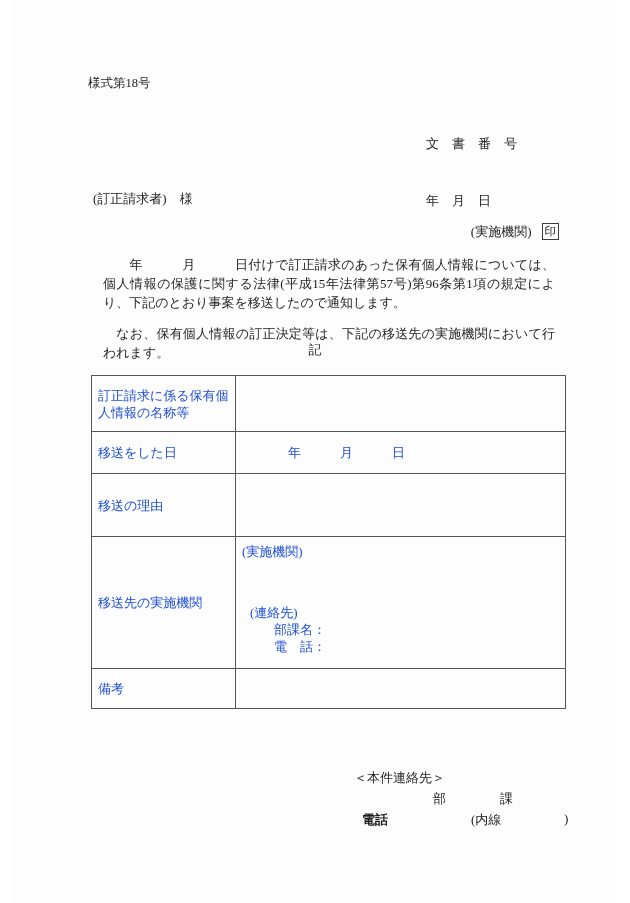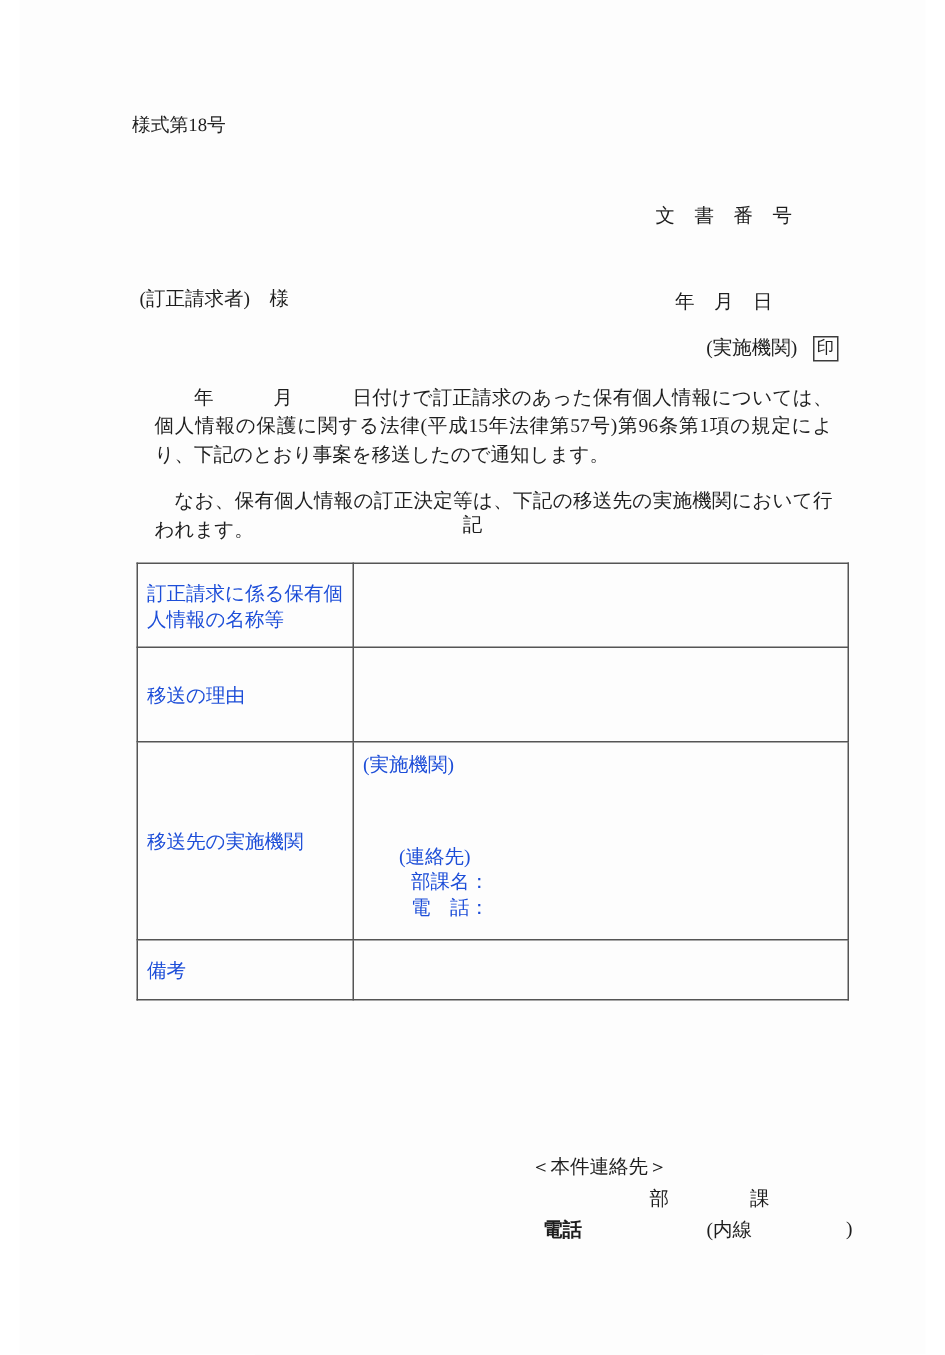--- a/index.html
+++ b/index.html
@@ -16,23 +16,23 @@
     overflow: hidden;
   }
   .form-no {
     position: absolute;
     left: 75px;
     top: 75px;
     font-size: 12.5px;
   }
   .doc-no-block {
     position: absolute;
-    right: 89px;
+    right: 100px;
     top: 96px;
-    text-align: center;
+    text-align: left;
     line-height: 19px;
     white-space: pre;
   }
   .doc-title {
     position: absolute;
     left: 0;
     top: 153px;
     width: 100%;
     text-align: center;
     font-size: 13px;
@@ -94,21 +94,21 @@
   td.c-label { width: 144px; }
   td.c-value { width: 330px; white-space: pre; }
   tr.r1 { height: 56px; }
   tr.r2 { height: 42px; }
   tr.r3 { height: 63px; }
   tr.r4 { height: 132px; }
   tr.r5 { height: 40px; }
   tr.r2 td.c-value { padding-left: 52px; }
   tr.r4 td.c-value { vertical-align: top; padding-top: 6px; white-space: normal; }
   .agency-line { margin-bottom: 44px; }
-  .contact-line { margin-left: 24px; }
+  .contact-line { margin-left: 8px; }
   .dept-line, .tel-line { margin-left: 32px; }
   .footer-contact {
     position: absolute;
     left: 0;
     top: 769px;
     width: 100%;
     height: 64px;
   }
   .footer-contact span { position: absolute; white-space: pre; }
   .fc-title { left: 341px; top: 0; }
@@ -143,20 +143,24 @@
   </div>
 
   <div class="record-marker">記</div>
 
   <table class="transfer-table">
     <tbody>
       <tr class="r1">
         <td class="c-label">訂正請求に係る保有個人情報の名称等</td>
         <td class="c-value"></td>
       </tr>
+      <tr class="r2">
+        <td class="c-label">移送をした日</td>
+        <td class="c-value">年　　　月　　　日</td>
+      </tr>
       <tr class="r3">
         <td class="c-label">移送の理由</td>
         <td class="c-value"></td>
       </tr>
       <tr class="r4">
         <td class="c-label">移送先の実施機関</td>
         <td class="c-value">
           <div class="agency-line">(実施機関)</div>
           <div class="contact-line">(連絡先)</div>
           <div class="dept-line">部課名：</div>

